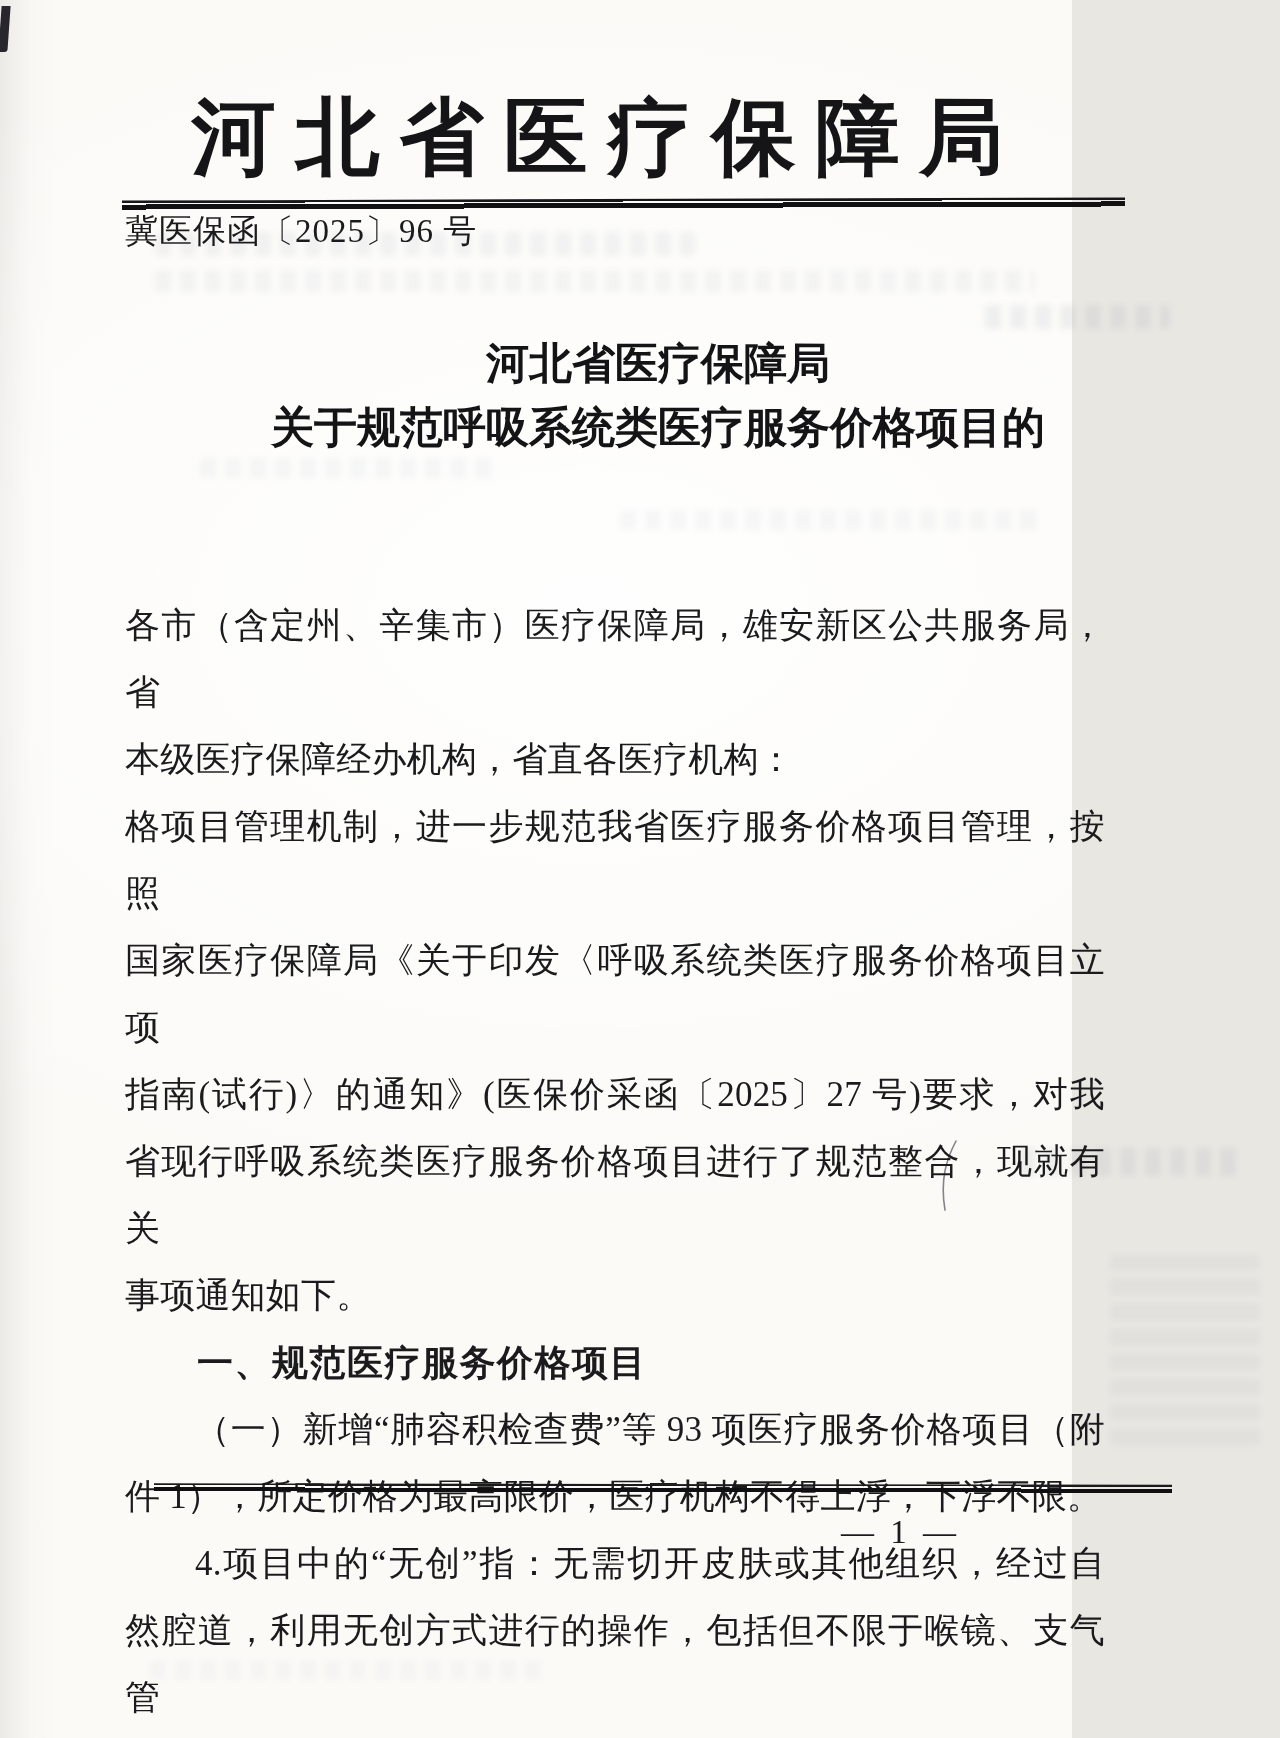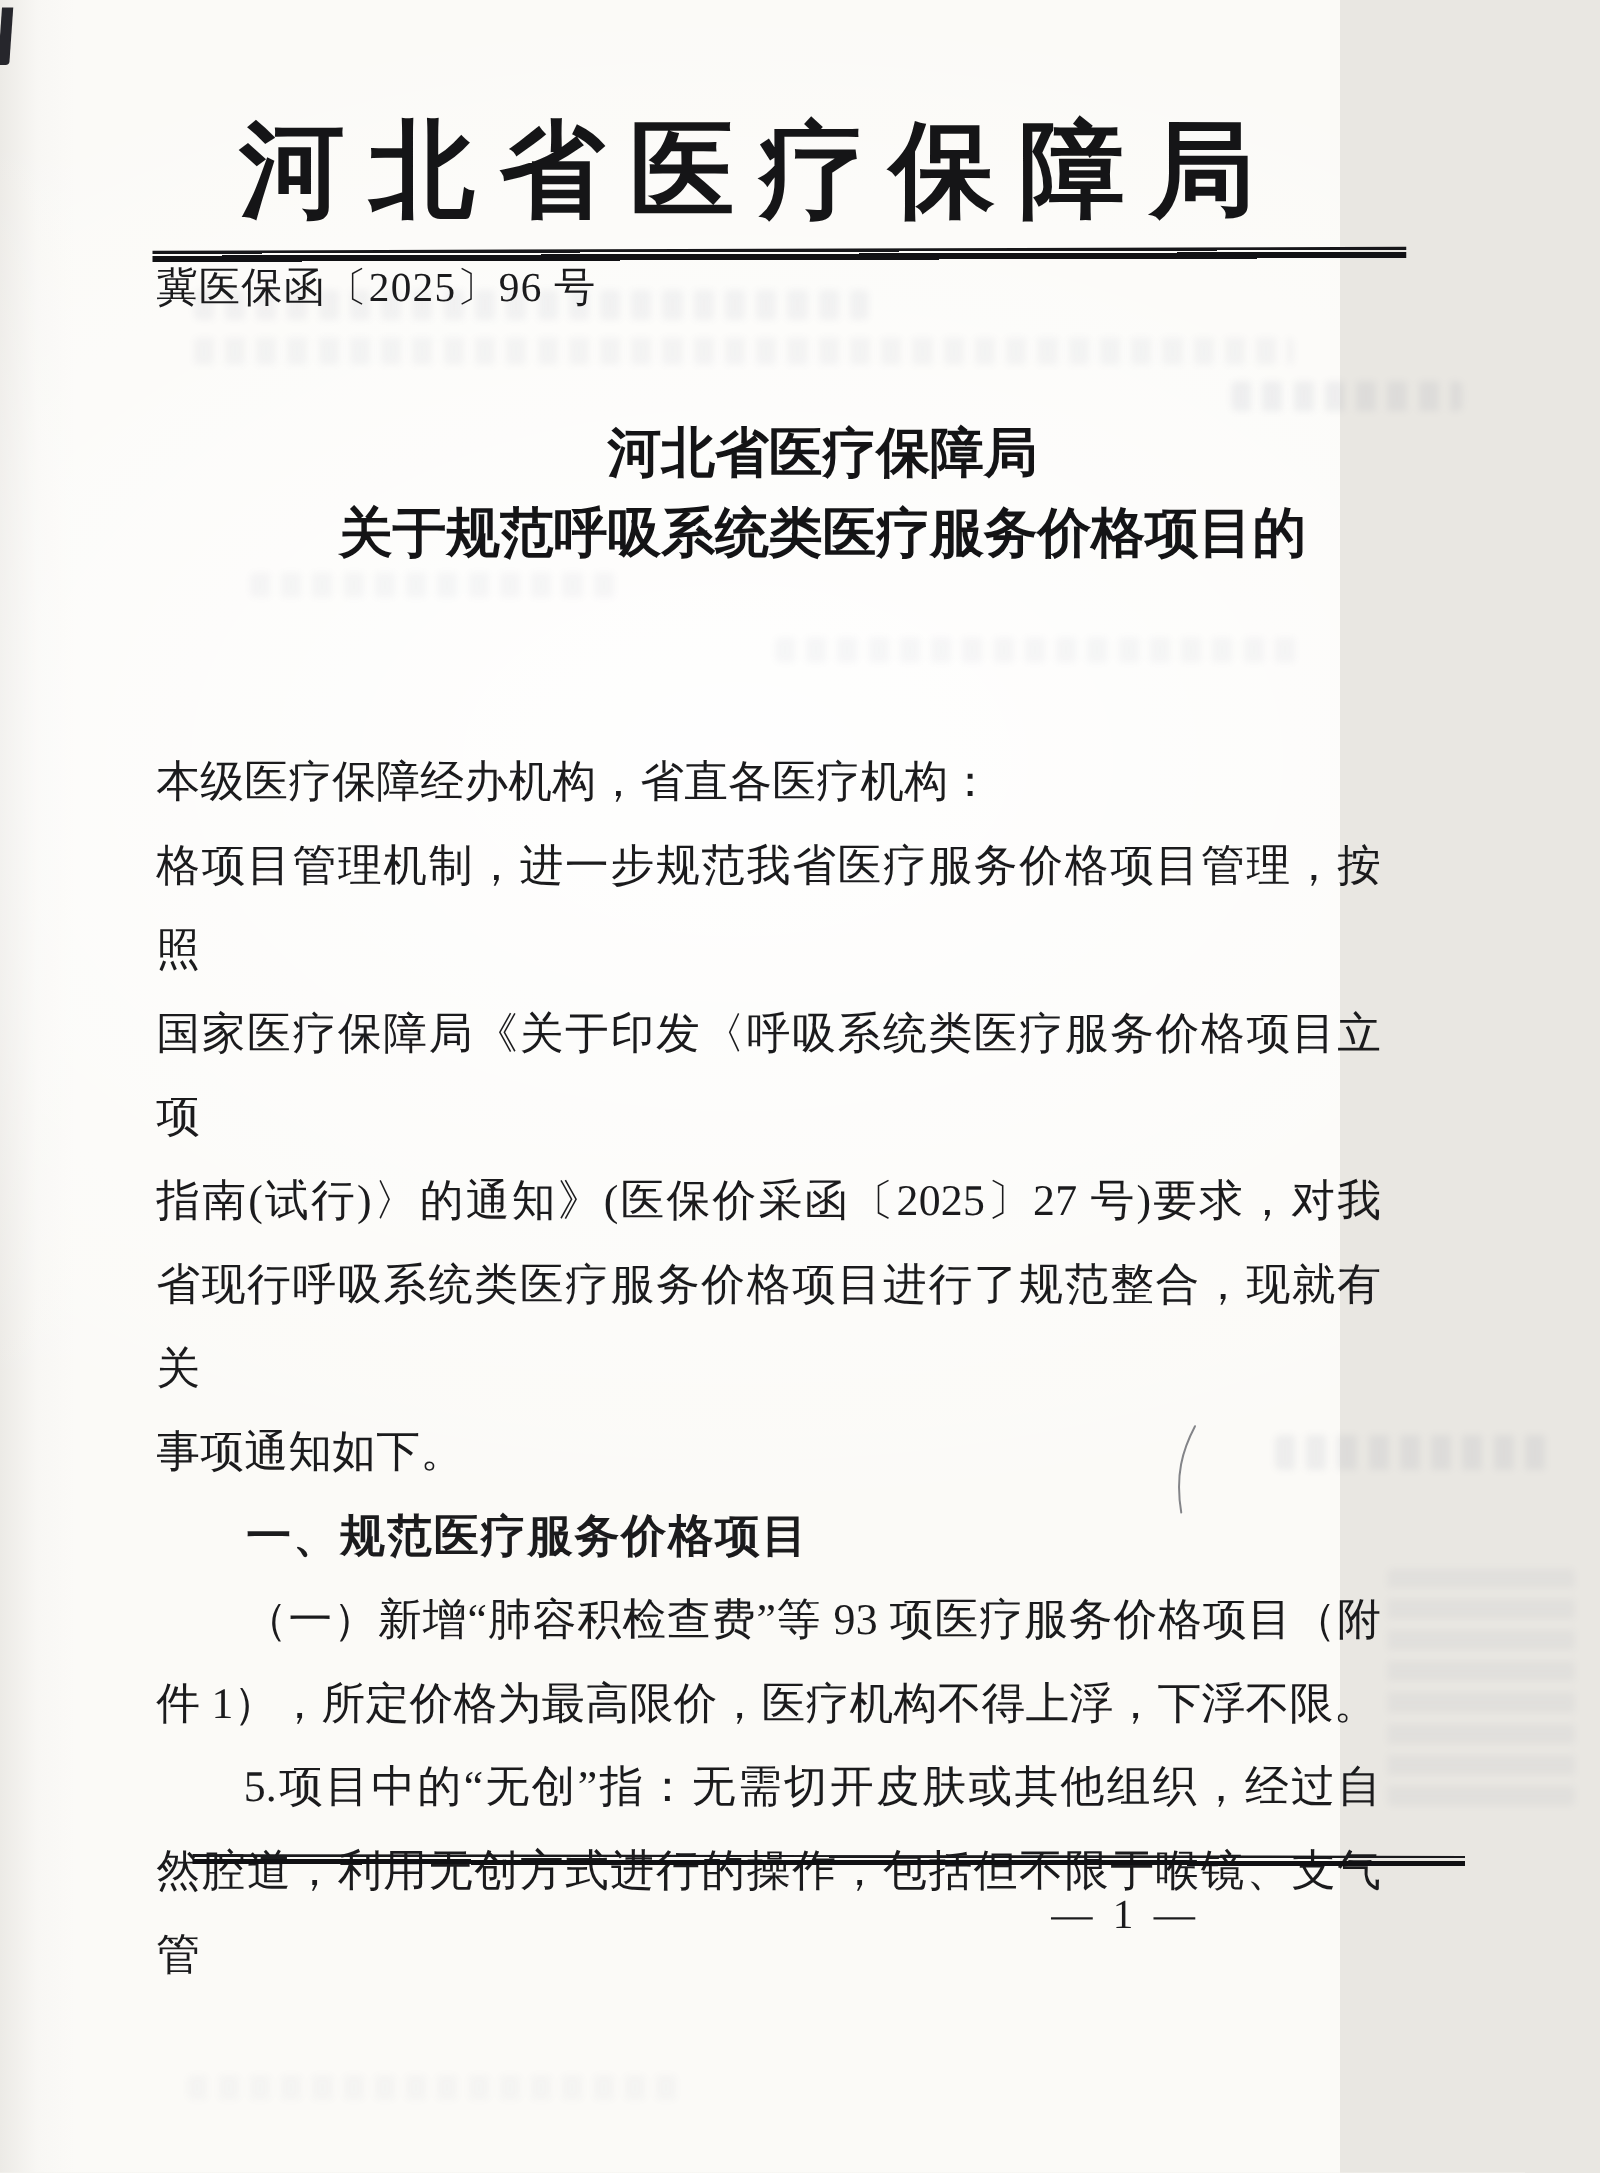--- a/index.html
+++ b/index.html
@@ -154,29 +154,30 @@
   <div class="letterhead">河北省医疗保障局</div>
   <div class="head-rule"></div>
   <div class="doc-number">冀医保函〔2025〕96 号</div>
 
   <div class="title-block">
     <div>河北省医疗保障局</div>
     <div>关于规范呼吸系统类医疗服务价格项目的</div>
   </div>
 
   <div class="body-text">
+      <div class="body-line stretch">各市（含定州、辛集市）医疗保障局，雄安新区公共服务局，省</div>
       <div class="body-line">本级医疗保障经办机构，省直各医疗机构：</div>
       <div class="body-line stretch">格项目管理机制，进一步规范我省医疗服务价格项目管理，按照</div>
       <div class="body-line stretch">国家医疗保障局《关于印发〈呼吸系统类医疗服务价格项目立项</div>
       <div class="body-line stretch">指南(试行)〉的通知》(医保价采函〔2025〕27 号)要求，对我</div>
       <div class="body-line stretch">省现行呼吸系统类医疗服务价格项目进行了规范整合，现就有关</div>
       <div class="body-line">事项通知如下。</div>
       <div class="body-line heading" style="text-indent: 2em;">一、规范医疗服务价格项目</div>
       <div class="body-line stretch" style="text-indent: 2em;">（一）新增“肺容积检查费”等 93 项医疗服务价格项目（附</div>
       <div class="body-line">件 1），所定价格为最高限价，医疗机构不得上浮，下浮不限。</div>
-      <div class="body-line stretch" style="text-indent: 2em;">5.项目中的“无创”指：无需切开皮肤或其他组织，经过自</div>
+      <div class="body-line stretch" style="text-indent: 2em;">4.项目中的“无创”指：无需切开皮肤或其他组织，经过自</div>
       <div class="body-line stretch">然腔道，利用无创方式进行的操作，包括但不限于喉镜、支气管</div>
     </div>
 
   <div class="foot-rule"></div>
   <div class="page-number">— 1 —</div>
 
 </div>
 
 </body></html>

